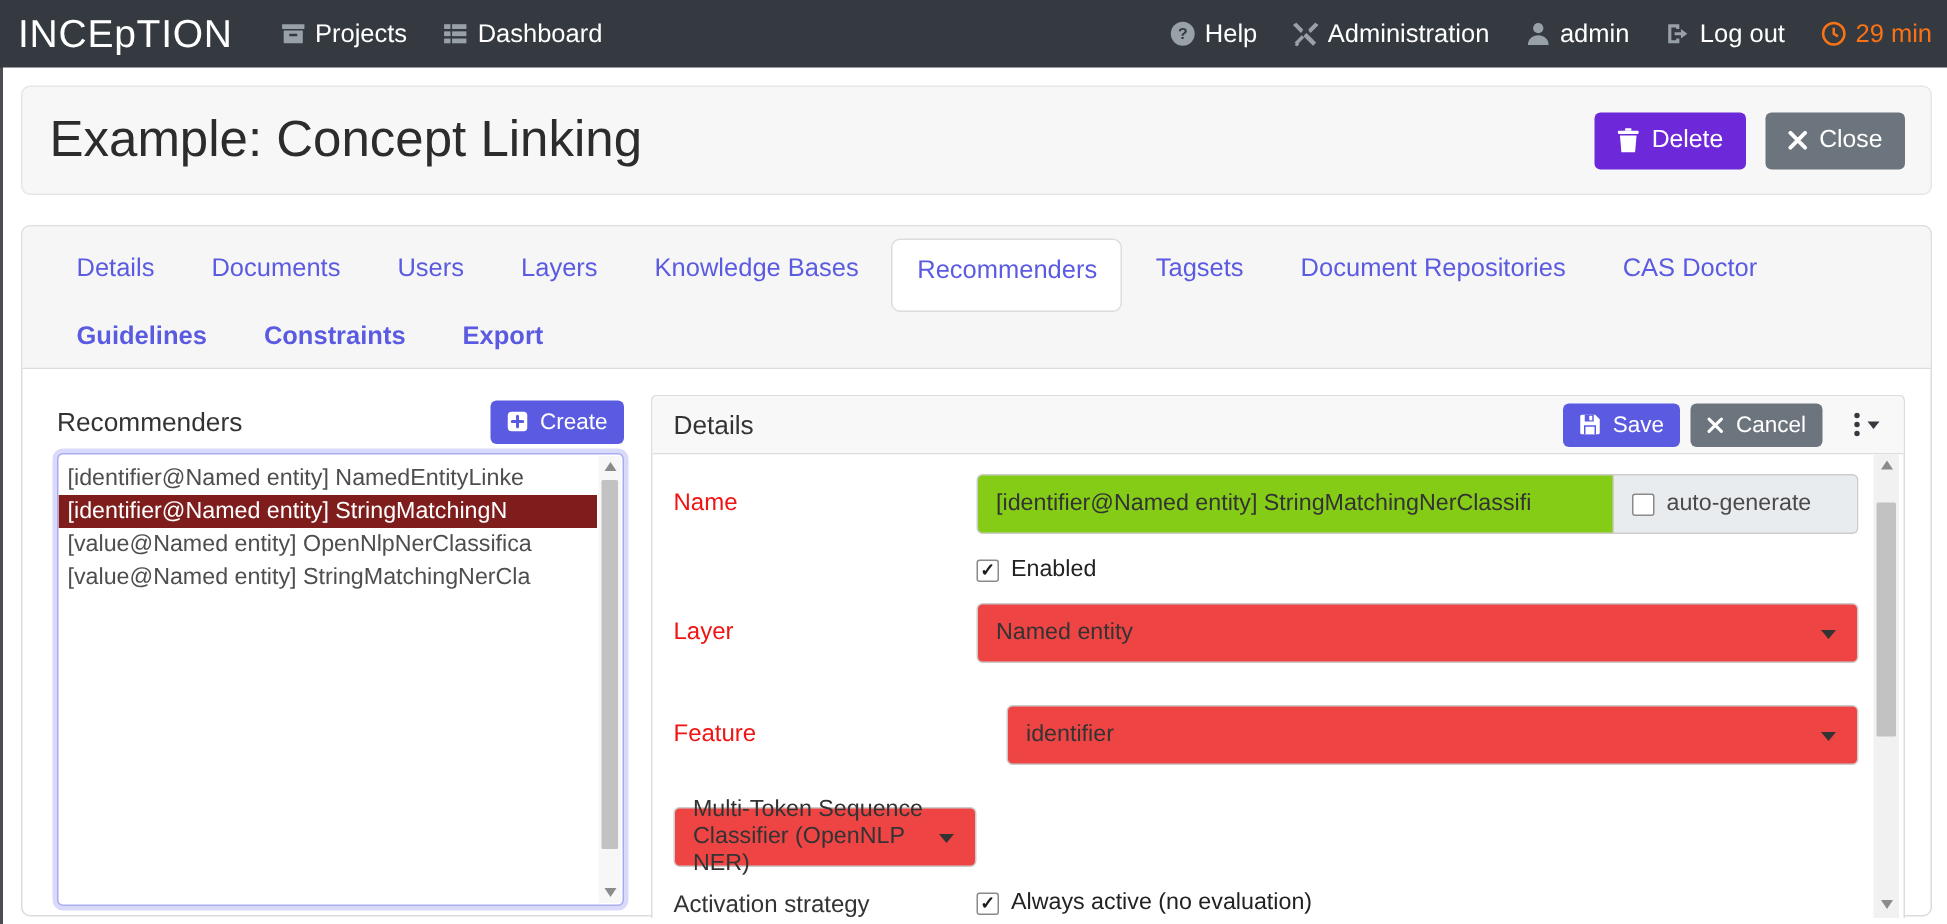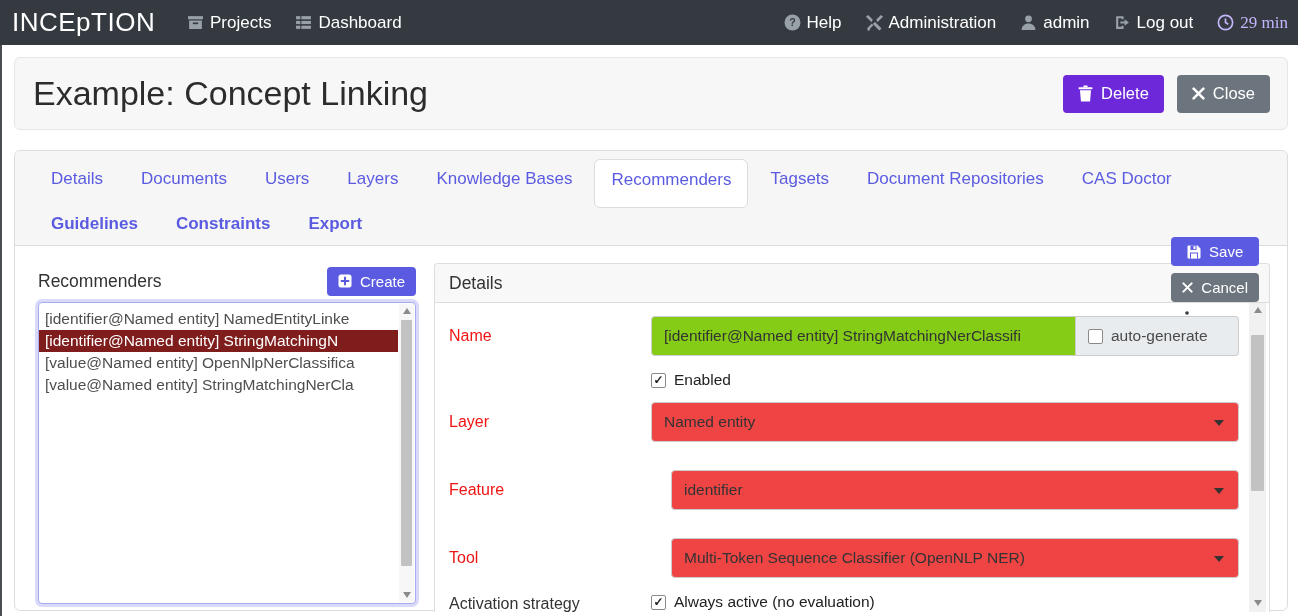--- a/index.html
+++ b/index.html
@@ -9,21 +9,21 @@
     border-left:2px solid #4a4d52; }
 
   
   .topbar { position:absolute; left:-2px; top:0; width:1300px; height:45px; background:#343a40;
     display:flex; align-items:center; color:#fff; }
   .brand { font-size:26px; font-weight:400; letter-spacing:.5px; margin-left:12px; width:175px; cursor:pointer; }
   .nav-left { display:flex; align-items:center; gap:24px; }
   .nav-right { margin-left:auto; display:flex; align-items:center; gap:24px; margin-right:12px; }
   .nav-item { display:flex; align-items:center; gap:6px; font-size:17px; color:#fff; cursor:pointer; }
   .nav-item .ic { color:#98a0a8; display:flex; }
-  .nav-item.muted, .nav-item.muted .ic { color:#c4b5fd;font-family:Liberation Serif, serif; }
+  .nav-item.muted, .nav-item.muted .ic { color:#f97316; }
 
   
   .title-card { position:absolute; left:12px; top:57px; width:1274px; height:73px;
     background:#f7f7f7; border:1px solid #e6e6e6; border-radius:6px;
     display:flex; align-items:center; padding:0 17px 0 18px; }
   .page-title { font-size:34px; font-weight:400; color:#2c2c2c; }
   .title-actions { margin-left:auto; display:flex; gap:13px; }
   .btn { display:inline-flex; align-items:center; justify-content:center; gap:8px;
     border:none; border-radius:4px; color:#fff; cursor:pointer;
     font-family:"Liberation Sans", sans-serif; }
@@ -63,21 +63,21 @@
   .arr { position:absolute; left:0; right:0; height:14px; display:flex; align-items:center; justify-content:center; }
   .tri-up { width:0; height:0; border-left:4px solid transparent; border-right:4px solid transparent; border-bottom:6px solid #8b8b8b; }
   .tri-dn { width:0; height:0; border-left:4px solid transparent; border-right:4px solid transparent; border-top:6px solid #8b8b8b; }
   .list-sbar { right:1px; top:1px; bottom:1px; width:15px; background:#f7f7f7; }
 
   
   .details-panel { position:absolute; left:432px; top:263px; width:836px; height:349px;
     border:1px solid #ddd; border-bottom:none; border-radius:4px 4px 0 0; background:#fff; }
   .details-header { height:39px; background:#f8f8f8; border-bottom:1px solid #ddd;
     display:flex; align-items:center; padding:0 10px 0 14px; border-radius:4px 4px 0 0; }
-  .details-actions { margin-left:auto; display:flex; gap:7px;flex-direction:column; }
+  .details-actions { margin-left:auto; display:flex; align-items:center; gap:7px; }
   .kebab { display:flex; align-items:center; gap:5px; padding:2px 6px; margin-left:8px; cursor:pointer; }
   .kebab .caret { width:0; height:0; border-left:4px solid transparent; border-right:4px solid transparent; border-top:5px solid #343a40; }
   .details-body { position:absolute; left:0; top:39px; right:22px; bottom:0; overflow:hidden; }
   .frow { display:grid; grid-template-columns:202px 1fr; align-items:center; margin-left:14px; margin-right:8px; }
   .flabel { font-size:16px; color:#333; }
   .flabel.req { color:#f01414; }
   .row-name { margin-top:13px; height:40px; }
   .row-enabled { margin-top:14px; height:20px; }
   .row-select { margin-top:12px; height:40px; }
   .row-select2 { margin-top:28px; height:40px;gap:20px; }
@@ -330,21 +330,20 @@
 
       <div class="frow row-select2">
         <div class="flabel req">Feature</div>
         <div class="select">
           <span>identifier</span>
           <span class="caret"></span>
         </div>
       </div>
 
       <div class="frow row-select2">
-        <div class="flabel req">Tool</div>
         <div class="select">
           <span>Multi-Token Sequence Classifier (OpenNLP NER)</span>
           <span class="caret"></span>
         </div>
       </div>
 
       <div class="frow row-activation">
         <div class="flabel" style="padding-top:2px;">Activation strategy</div>
         <div class="cbrow">
           <span class="cb">✓</span>

